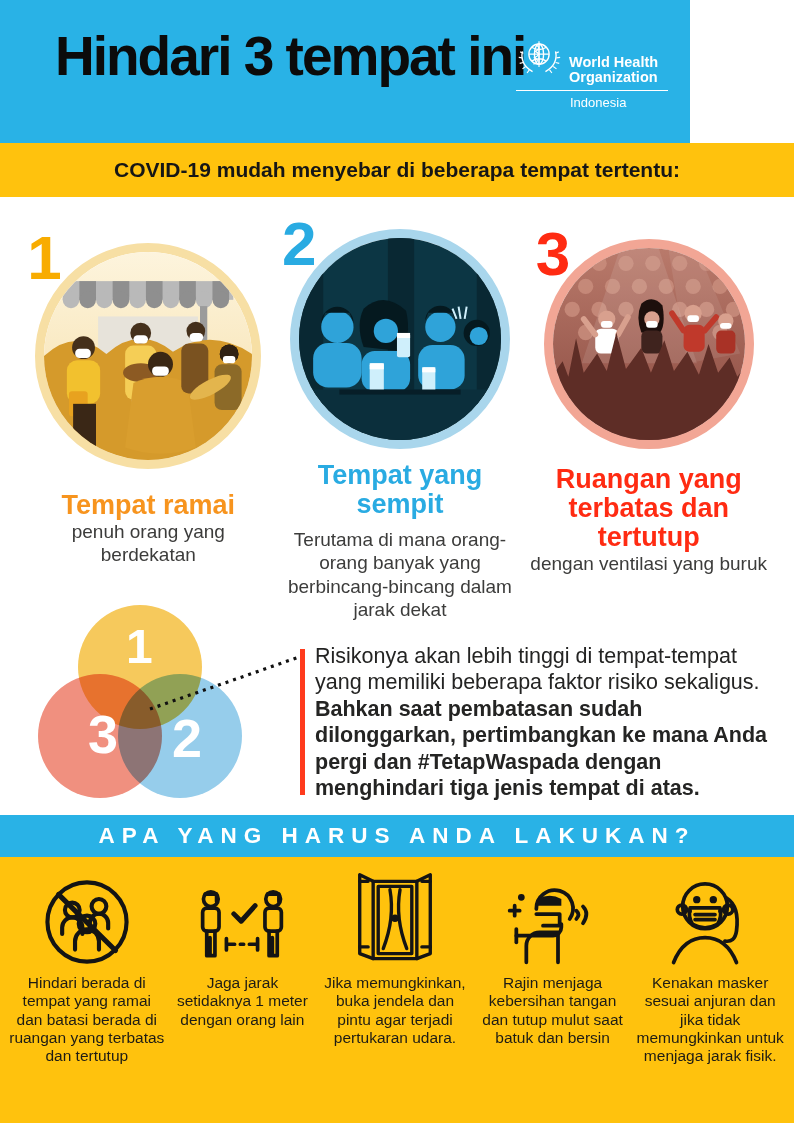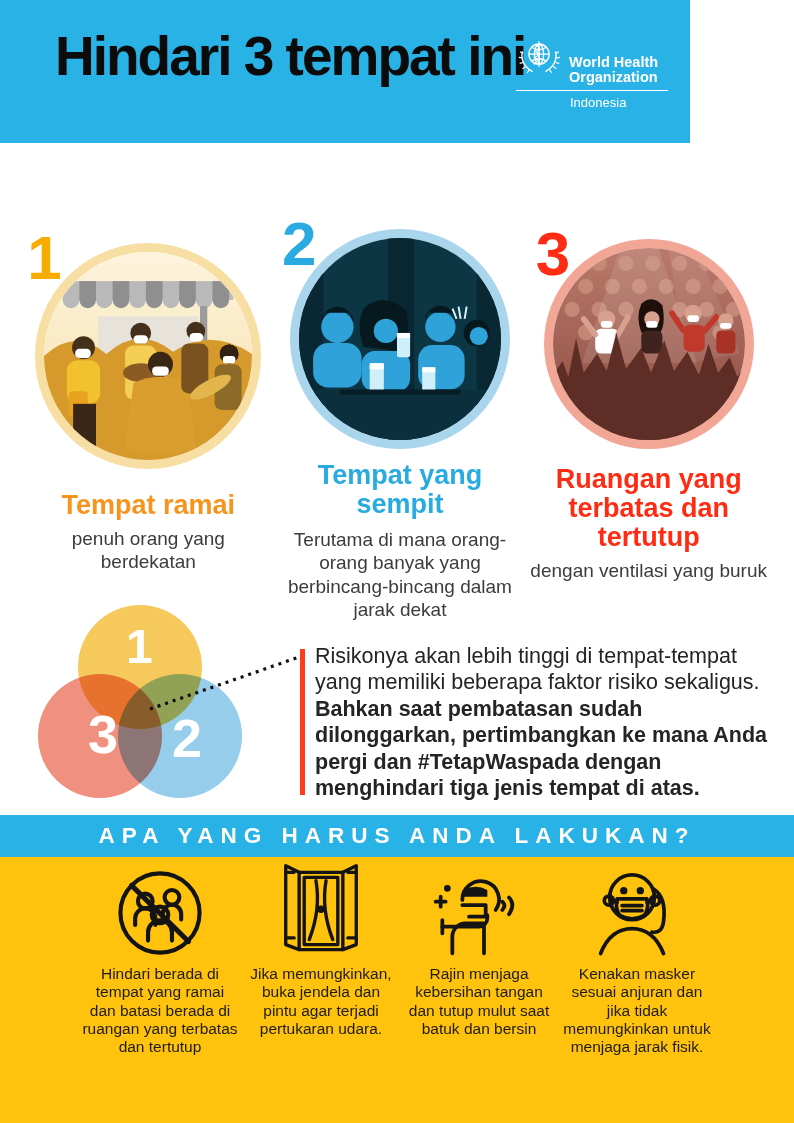--- a/index.html
+++ b/index.html
@@ -38,21 +38,21 @@
   .place-number { position:absolute; z-index:3; font-size:62px; font-weight:800; line-height:1; top:-16px; left:-8px; }
   .scene-circle { border-radius:50%; overflow:hidden; }
   .c1 .scene-circle { width:226px; height:226px; border:9px solid #f7dfa4; }
   .c2 .scene-circle { width:220px; height:220px; border:9px solid #a9d6ec; }
   .c3 .scene-circle { width:210px; height:210px; border:9px solid #f2a695; }
   .scene-circle svg { display:block; width:100%; height:100%; }
   .place-title { font-weight:800; font-size:27px; line-height:1.08; }
   .c1 .place-title { margin-top:22px; color:#f7941e; }
   .c2 .place-title { margin-top:12px; color:#29abe2; }
   .c3 .place-title { margin-top:16px; color:#ff2b12; }
-  .place-desc { margin-top:7px; font-size:19px; line-height:1.22; color:#3c3c3b; }
+  .place-desc { font-size:19px; line-height:1.22; color:#3c3c3b; }
   .c2 .place-desc { margin-top:9px; }
 
   
   .venn-block { position:absolute; top:402px; left:0; width:794px; height:216px; }
   .venn-circle { position:absolute; width:124px; height:124px; border-radius:50%; mix-blend-mode:multiply; }
   .venn-yellow { left:78px; top:6px;  background:#f6c95c; }
   .venn-red    { left:38px; top:75px; background:#f0907f; }
   .venn-blue   { left:118px; top:75px; background:#96cdeb; }
   .venn-num { position:absolute; color:#ffffff; font-weight:800; z-index:4; }
   .venn-num-1 { left:126px; top:20px;  font-size:48px; }
@@ -63,21 +63,21 @@
   .risk-paragraph { position:absolute; left:315px; top:44px; width:458px; font-size:21.5px; line-height:1.23; color:#242423; }
   .risk-paragraph .bold { font-weight:800; }
 
   
   .actions-banner { position:absolute; top:815px; left:0; width:794px; height:42px; background:#29b2e6;
                     display:flex; align-items:center; justify-content:center; }
   .actions-banner span { color:#ffffff; font-weight:800; font-size:22.5px; letter-spacing:7px; }
 
   
   .actions-section { position:absolute; top:857px; left:0; width:794px; height:266px; background:#ffc20d; }
-  .actions-row { display:flex; justify-content:center; gap:6px; padding:10px 8px 0 8px; }
+  .actions-row { display:flex; justify-content:center; gap:6px; padding:19px 8px 0 8px; }
   .action-col { display:flex; flex-direction:column; align-items:center; text-align:center; }
   .action-col.a1 { width:158px; }
   .action-col.a2 { width:142px; }
   .action-col.a3 { width:152px; }
   .action-col.a4 { width:152px; }
   .action-col.a5 { width:152px; }
   .action-icon { height:92px; display:flex; align-items:flex-end; justify-content:center; }
   .action-text { margin-top:6px; font-size:15.5px; line-height:1.18; font-weight:500; color:#1e1c15; }
 </style>
 </head>
@@ -103,20 +103,23 @@
         <span class="who-name">
           <span>World Health</span><br>
           <span>Organization</span>
         </span>
       </div>
       <hr class="who-rule">
       <div class="who-country">Indonesia</div>
     </div>
   </div>
 
+  <div class="intro-banner">
+    <span>COVID-19 mudah menyebar di beberapa tempat tertentu:</span>
+  </div>
 
   <div class="white-section">
 
     <div class="places-row">
 
       <div class="place-col c1">
         <div class="circle-wrap">
           <div class="place-number" style="color:#f8ac00;">1</div>
           <div class="scene-circle">
             <svg viewBox="0 0 200 200">
@@ -316,20 +319,37 @@
             <circle cx="63" cy="33" r="8"></circle>
               <path d="M53 57 v-6 a10 10 0 0 1 20 0 v6"></path>
             <circle cx="50" cy="52" r="9"></circle>
               <path d="M37 80 v-9 a13 13 0 0 1 26 0 v9"></path>
             <line x1="19" y1="20" x2="81" y2="81" stroke-width="5.5"></line>
           </svg>
         </div>
         <div class="action-text">Hindari berada di tempat yang ramai dan batasi berada di ruangan yang terbatas dan tertutup</div>
       </div>
 
+      <div class="action-col a2">
+        <div class="action-icon">
+          <svg width="104" height="82" viewBox="0 0 126 100" fill="none" stroke="#141414" stroke-width="4.5" stroke-linecap="round" stroke-linejoin="round">
+            <path d="M18 10 h14 v9"></path>
+            <circle cx="25" cy="16" r="9"></circle>
+            <rect x="15" y="27" width="20" height="28" rx="5"></rect>
+            <path d="M20 55 v30 h4 v-22 M30 55 v30 h-4"></path>
+            <path d="M94 10 h14 v9"></path>
+            <circle cx="101" cy="16" r="9"></circle>
+            <rect x="91" y="27" width="20" height="28" rx="5"></rect>
+            <path d="M96 55 v30 h4 v-22 M106 55 v30 h-4"></path>
+            <path d="M44 64 v14 M82 64 v14 M46 71 h8 m7 0 h4 m7 0 h8"></path>
+            <path d="M53 34 l9 9 l17 -19" stroke-width="6"></path>
+          </svg>
+        </div>
+        <div class="action-text">Jaga jarak setidaknya 1 meter dengan orang lain</div>
+      </div>
 
       <div class="action-col a3">
         <div class="action-icon">
           <svg width="84" height="96" viewBox="0 0 100 112" fill="none" stroke="#141414" stroke-width="4" stroke-linecap="round" stroke-linejoin="round">
             <rect x="24" y="10" width="52" height="92"></rect>
             <rect x="30" y="16" width="40" height="80"></rect>
             <path d="M24 10 L8 2 V96 L24 102"></path>
             <path d="M8 10 h10 M8 88 h10"></path>
             <path d="M76 10 L92 2 V96 L76 102"></path>
             <path d="M82 10 h10 M82 88 h10"></path>

